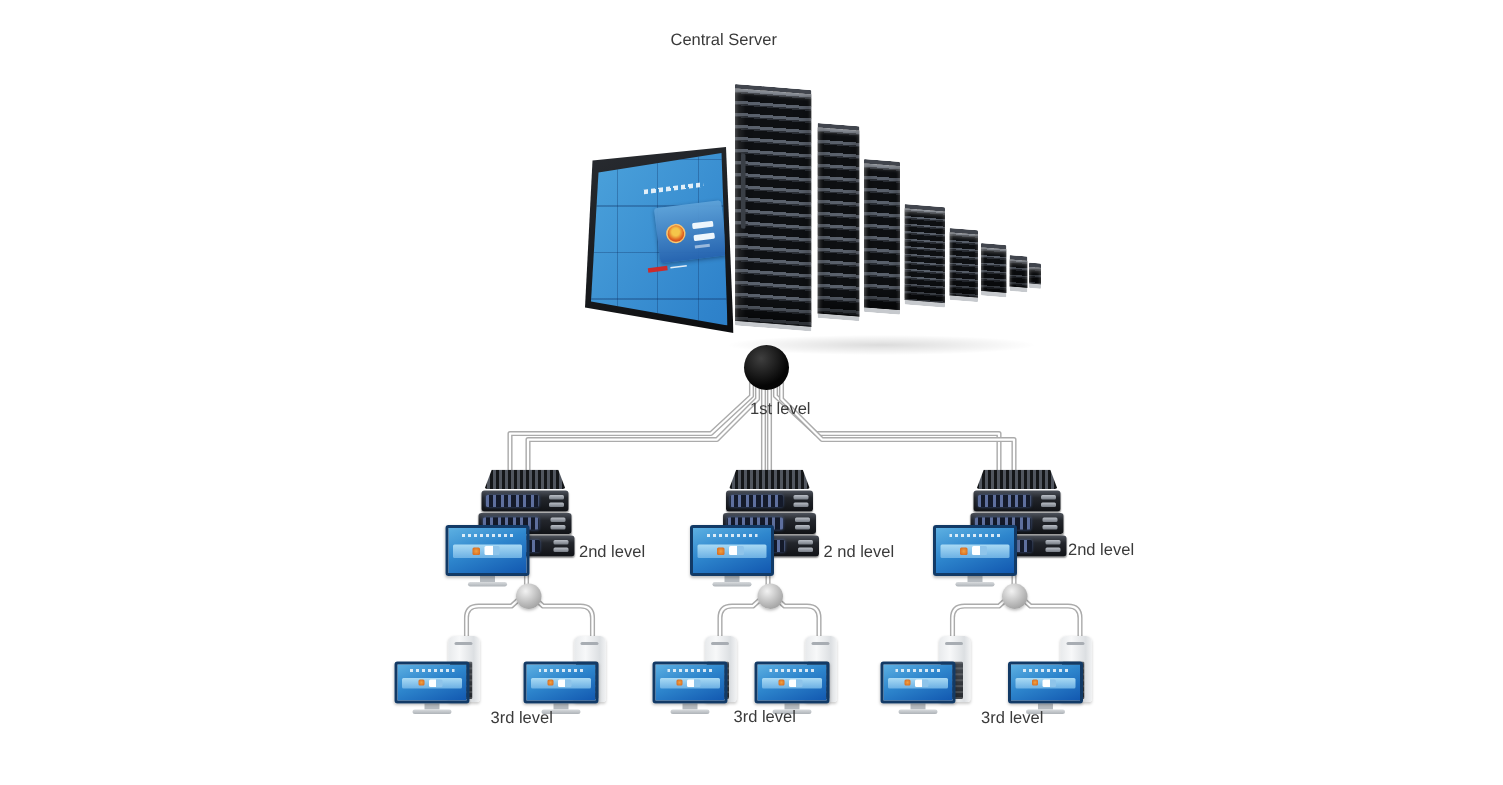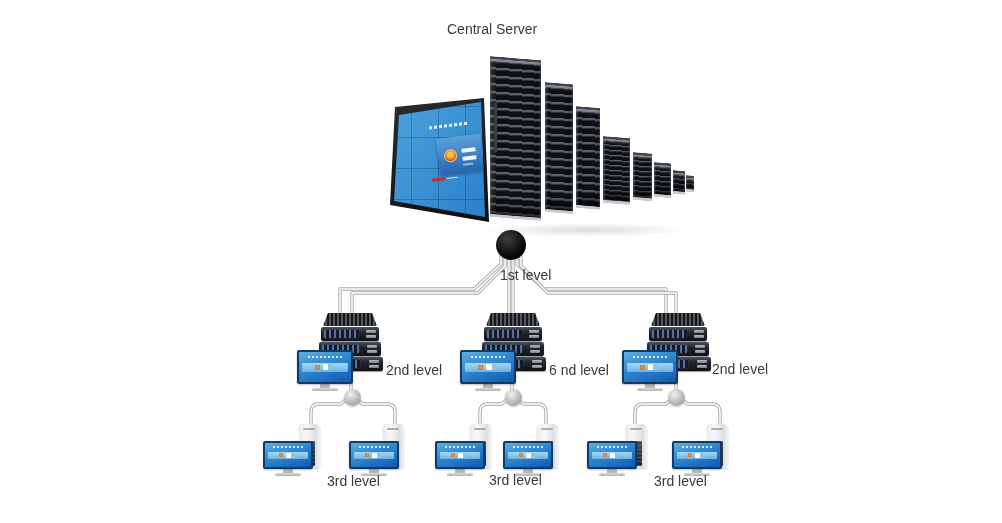--- a/index.html
+++ b/index.html
@@ -1,18 +1,18 @@
 <!DOCTYPE html>
 <html><head>
 <meta charset="utf-8">
 <style>
   html,body{margin:0;padding:0;background:#fff;}
   .canvas{position:relative;width:1002px;height:523px;background:#fff;overflow:hidden;
           font-family:"Liberation Sans",sans-serif;}
-  .lbl{position:absolute;font-size:14px;color:#3a3a3a;white-space:nowrap;}
+  .lbl{position:absolute;font-size:11px;color:#3a3a3a;white-space:nowrap;}
 
   
   svg.cables{position:absolute;left:0;top:0;width:1002px;height:523px;}
   .co{fill:none;stroke:#ababab;stroke-width:3.4;stroke-linejoin:round;stroke-linecap:round;}
   .ci{fill:none;stroke:#ffffff;stroke-width:1.5;stroke-linejoin:round;stroke-linecap:round;}
 
   
   .central{position:absolute;left:385px;top:45px;width:310px;height:200px;}
   .floor-shadow{position:absolute;left:95px;top:178px;width:215px;height:14px;
     background:radial-gradient(ellipse at center,rgba(0,0,0,.14),rgba(0,0,0,0) 68%);}
@@ -252,21 +252,21 @@
     <div class="scr">
       <i class="txtline"></i>
         <div class="band">
           <i class="dot"></i>
           <i class="chip"></i>
         </div>
     </div>
       <i class="neck"></i>
       <i class="base"></i>
   </div>
-  <div class="lbl" style="left:549px;top:362px;">6 nd level</div>
+  <div class="lbl" style="left:549px;top:362px;">2 nd level</div>
 
   <div class="srv-stack" style="left:645px;top:313px;">
     <div class="s-top"></div>
     <div class="s-unit u1">
         <i class="bays"></i>
         <i class="tab t1"></i>
         <i class="tab t2"></i>
       </div>
     <div class="s-unit u2">
         <i class="bays"></i>

